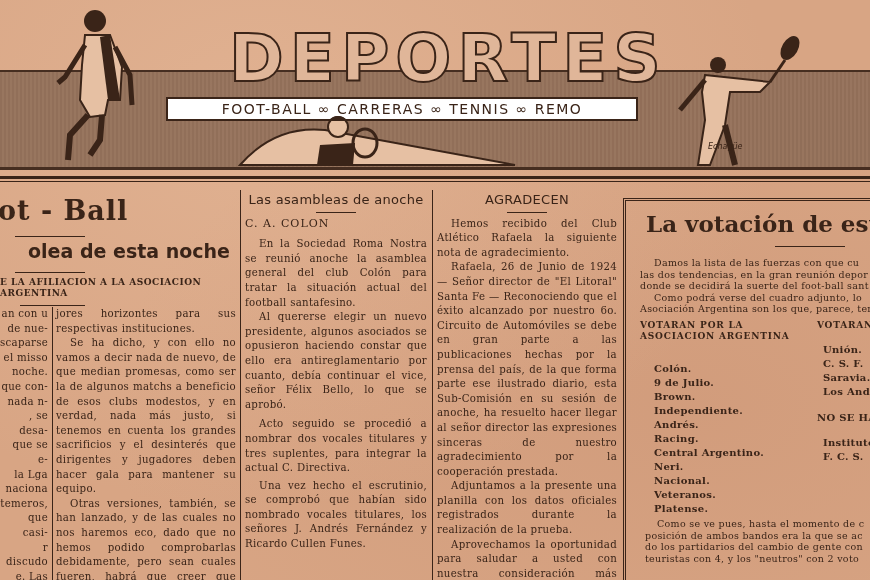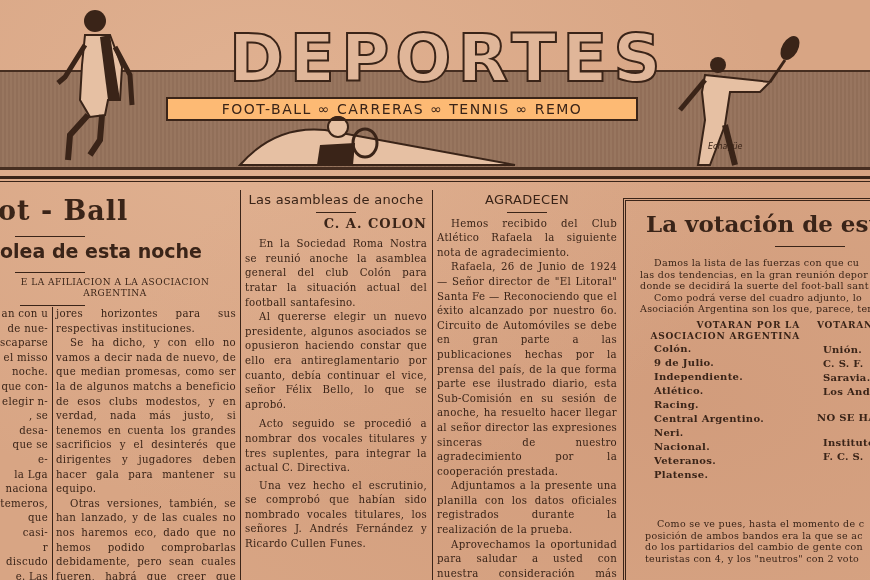--- a/index.html
+++ b/index.html
@@ -26,21 +26,21 @@
     border-bottom:3px solid #3a2418;
   }
   .mast-title {
     position:absolute; left:228px; top:20px; width:440px; height:78px;
     font-family:"DejaVu Sans", sans-serif; font-weight:bold; font-size:66px;
     letter-spacing:6px; color:#e0b699; text-align:center; line-height:78px;
     -webkit-text-stroke:2px #3a2418;
   }
   .mast-sub {
     position:absolute; left:166px; top:97px; width:468px; height:20px;
-    background:#fdba74; border:2px solid #3a2418;
+    background:#ffffff; border:2px solid #3a2418;
     font-family:"DejaVu Sans", sans-serif; font-size:14px; letter-spacing:1.5px;
     text-align:center; line-height:20px; color:#3a2418;
   }
   .figure { position:absolute; }
   .signature {
     position:absolute; left:708px; top:142px; font-size:8px; font-style:italic;
     font-family:"DejaVu Sans", sans-serif; color:#3a2418;
   }
   .rule { position:absolute; background:#3a2418; }
 
@@ -48,31 +48,31 @@
   .col { position:absolute; font-size:10.2px; line-height:14.6px; letter-spacing:0.3px; }
   .col p { margin:0; text-align:justify; }
   .col p.ind { text-indent:14px; }
 
   .h-football {
     position:absolute; left:0; top:195px; width:230px; font-size:27px;
     font-weight:bold; letter-spacing:1px; font-family:"DejaVu Serif", serif;
   }
   .h-asamblea {
     position:absolute; left:0; top:240px; width:230px; font-size:19px;
-    font-weight:bold; font-family:"DejaVu Sans", sans-serif; white-space:nowrap;
+    font-weight:bold; font-family:"DejaVu Sans", sans-serif; white-space:nowrap;text-align:right;
   }
   .h-afil {
     position:absolute; left:0; top:277px; width:230px; font-size:9px;
-    font-weight:normal; line-height:11px; text-align:center; letter-spacing:0.5px;
+    font-weight:bold; line-height:11px; letter-spacing:0.5px;
   }
   .sec-title {
     font-family:"DejaVu Sans", sans-serif; font-size:13px; text-align:center;
     margin:0; letter-spacing:0.3px;
   }
-  .subhead { font-size:13px; font-weight:bold; text-align:right; letter-spacing:1px; }
+  .subhead { font-size:11px; font-weight:normal; text-align:left; letter-spacing:1px; }
   .short-rule { width:40px; height:1px; background:#3a2418; margin:4px auto; }
 
   .box {
     position:absolute; left:623px; top:198px; width:260px; height:390px;
     border:3px double #3a2418; border-right:none; border-bottom:3px double #3a2418;
   }
   .h-votacion {
     position:absolute; left:646px; top:210px; font-size:23px; font-weight:bold;
     white-space:nowrap; font-family:"DejaVu Serif", serif;
   }
@@ -127,21 +127,21 @@
 <div class="h-afil">E LA AFILIACION A LA ASOCIACION ARGENTINA</div>
 <div class="rule" style="left:20px;top:305px;width:65px;height:1px;"></div>
 
 <div class="col" style="left:0;top:307px;width:48px;text-align:right;font-size:10.2px;">
   <div>an con u</div>
   <div>de nue-</div>
   <div>scaparse</div>
   <div>el misso</div>
   <div>noche.</div>
   <div>que con-</div>
-  <div>elegir n-</div>
+  <div>nada n-</div>
   <div>, se desa-</div>
   <div>que se e-</div>
   <div>la Lga</div>
   <div>naciona</div>
   <div>temeros,</div>
   <div>que casi-</div>
   <div>r discudo</div>
   <div>e. Las los</div>
 
 </div>
@@ -183,26 +183,27 @@
 
 <div class="col" style="left:640px;top:257px;width:240px;white-space:nowrap;font-size:9.5px;line-height:11.5px;">
   <div style="padding-left:14px">Damos la lista de las fuerzas con que cu</div>
   <div>las dos tendencias, en la gran reunión depor</div>
   <div>donde se decidirá la suerte del foot-ball sant</div>
   <div style="padding-left:14px">Como podrá verse del cuadro adjunto, lo</div>
   <div>Asociación Argentina son los que, parece, ten</div>
 </div>
 
 <div class="col" style="left:640px;top:320px;width:160px;">
-  <div style="font-weight:bold;font-size:9px;line-height:11px;text-align:right;letter-spacing:0.8px;">VOTARAN POR LA ASOCIACION ARGENTINA</div>
-  <ul class="list" style="margin-top:0;padding-left:14px;">
+  <div style="font-weight:bold;font-size:9px;line-height:11px;text-align:left;letter-spacing:0.8px;">VOTARAN POR LA ASOCIACION ARGENTINA</div>
+  <ul class="list" style="margin-top:20px;padding-left:14px;">
     <li>Colón.</li>
     <li>9 de Julio.</li>
+    <li>Brown.</li>
     <li>Independiente.</li>
-    <li>Atlético.</li>
+    <li>Andrés.</li>
     <li>Racing.</li>
     <li>Central Argentino.</li>
     <li>Neri.</li>
     <li>Nacional.</li>
     <li>Veteranos.</li>
     <li>Platense.</li>
   </ul>
 </div>
 
 <div class="col" style="left:817px;top:320px;width:60px;white-space:nowrap;">

